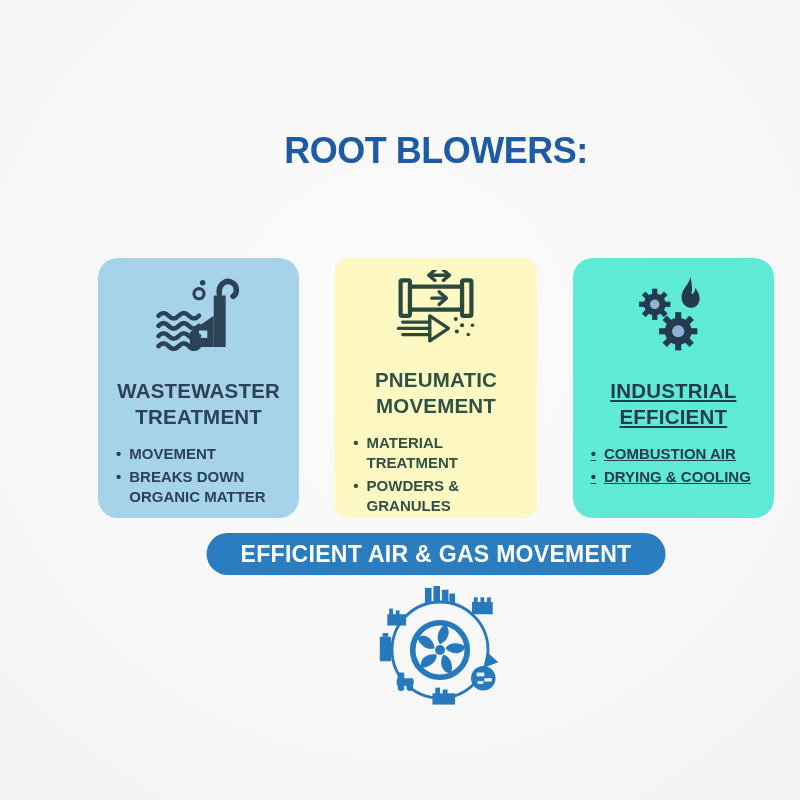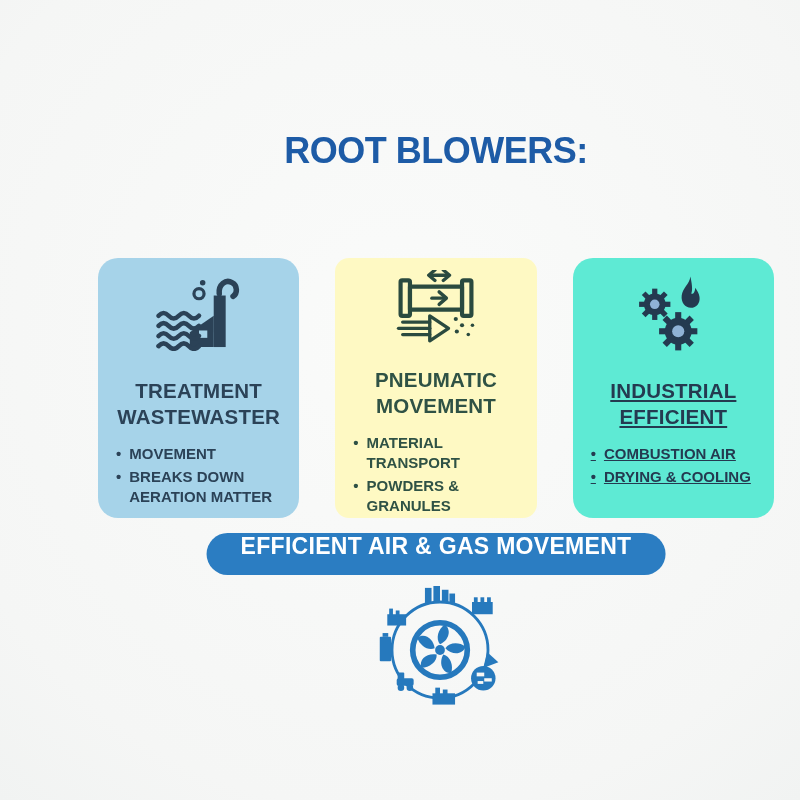--- a/index.html
+++ b/index.html
@@ -41,21 +41,21 @@
     width:100%;font-size:15px;font-weight:700;line-height:20px;
   }
   .card-bullets li{display:flex;gap:8px;margin-bottom:3px;}
   .card-bullets .dot{flex:0 0 auto;font-size:15px;line-height:20px;}
   .card-bullets span.txt{flex:1;}
 
   
   .banner{
     position:absolute;top:533px;left:50%;transform:translateX(-50%);
     background:#2b7dc2;color:#ffffff;border-radius:22px;
-    height:42px;display:flex;justify-content:center;
+    height:42px;display:flex;align-items:center;justify-content:center;
     padding:0 34px;white-space:nowrap;
     font-size:23px;font-weight:700;letter-spacing:0.3px;
   }
 
   
   .footer-icon{
     position:absolute;top:586px;left:50%;transform:translateX(calc(-50% + 4px));
     width:128px;height:128px;
   }
 </style>
@@ -83,31 +83,31 @@
           <path d="M72,20 C71,10 79,4 86,8 C92,11 92,20 87,23" stroke="#2b4257" stroke-width="6" stroke-linecap="round"></path>
           <g stroke="#2b4257" stroke-width="5" stroke-linecap="round">
             <path d="M6,44 q5.5,-6 11,0 t11,0 t11,0 t11,0"></path>
             <path d="M6,55 q5.5,-6 11,0 t11,0 t11,0 t11,0"></path>
             <path d="M6,66 q5.5,-6 11,0 t11,0 t11,0 t11,0"></path>
             <path d="M6,77 q5.5,-6 11,0 t11,0 t11,0 t11,0"></path>
           </g>
         </svg>
       </div>
       <div class="card-title">
+        <div>WASTEWASTER</div>
         <div>TREATMENT</div>
-        <div>WASTEWASTER</div>
       </div>
       <ul class="card-bullets">
         <li>
             <span class="dot">•</span>
             <span class="txt">MOVEMENT</span>
           </li>
         <li>
             <span class="dot">•</span>
-            <span class="txt">BREAKS DOWN AERATION MATTER</span>
+            <span class="txt">BREAKS DOWN ORGANIC MATTER</span>
           </li>
       </ul>
     </div>
 
     <div class="card card-green">
       <div class="card-icon">
         <svg width="100" height="75" viewBox="0 0 96 72" fill="none" stroke="#2a4a3f" stroke-width="4" stroke-linejoin="round" stroke-linecap="round">
           <rect x="14" y="10" width="9" height="34" rx="1.5"></rect>
           <rect x="73" y="10" width="9" height="34" rx="1.5"></rect>
           <rect x="23" y="16" width="50" height="22"></rect>
@@ -134,21 +134,21 @@
           </g>
         </svg>
       </div>
       <div class="card-title">
         <div>PNEUMATIC</div>
         <div>MOVEMENT</div>
       </div>
       <ul class="card-bullets">
         <li>
             <span class="dot">•</span>
-            <span class="txt">MATERIAL TRANSPORT</span>
+            <span class="txt">MATERIAL TREATMENT</span>
           </li>
         <li>
             <span class="dot">•</span>
             <span class="txt">POWDERS &amp; GRANULES</span>
           </li>
       </ul>
     </div>
 
     <div class="card card-steel">
       <div class="card-icon">

